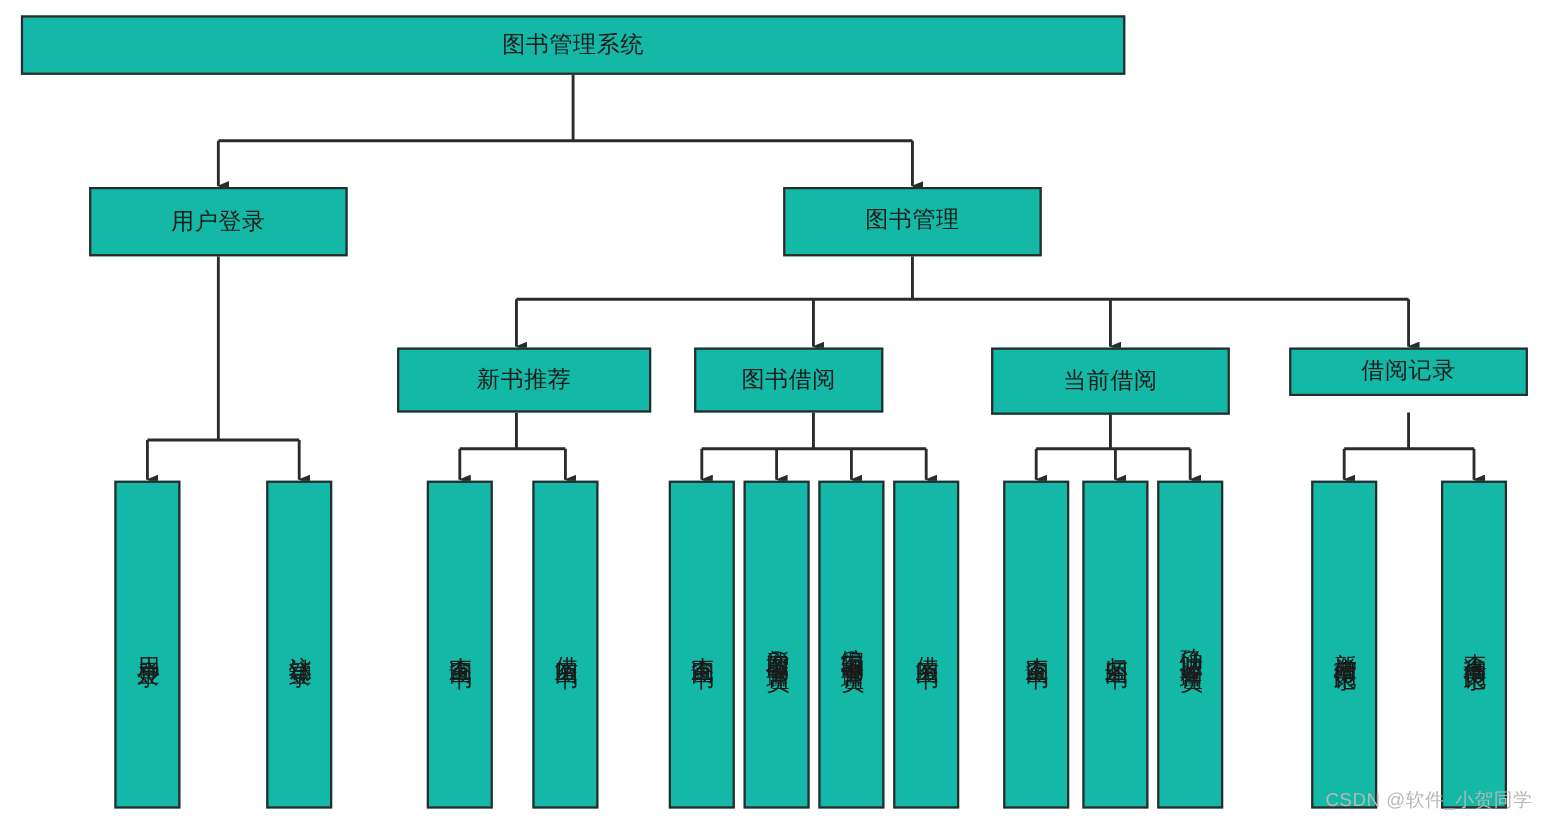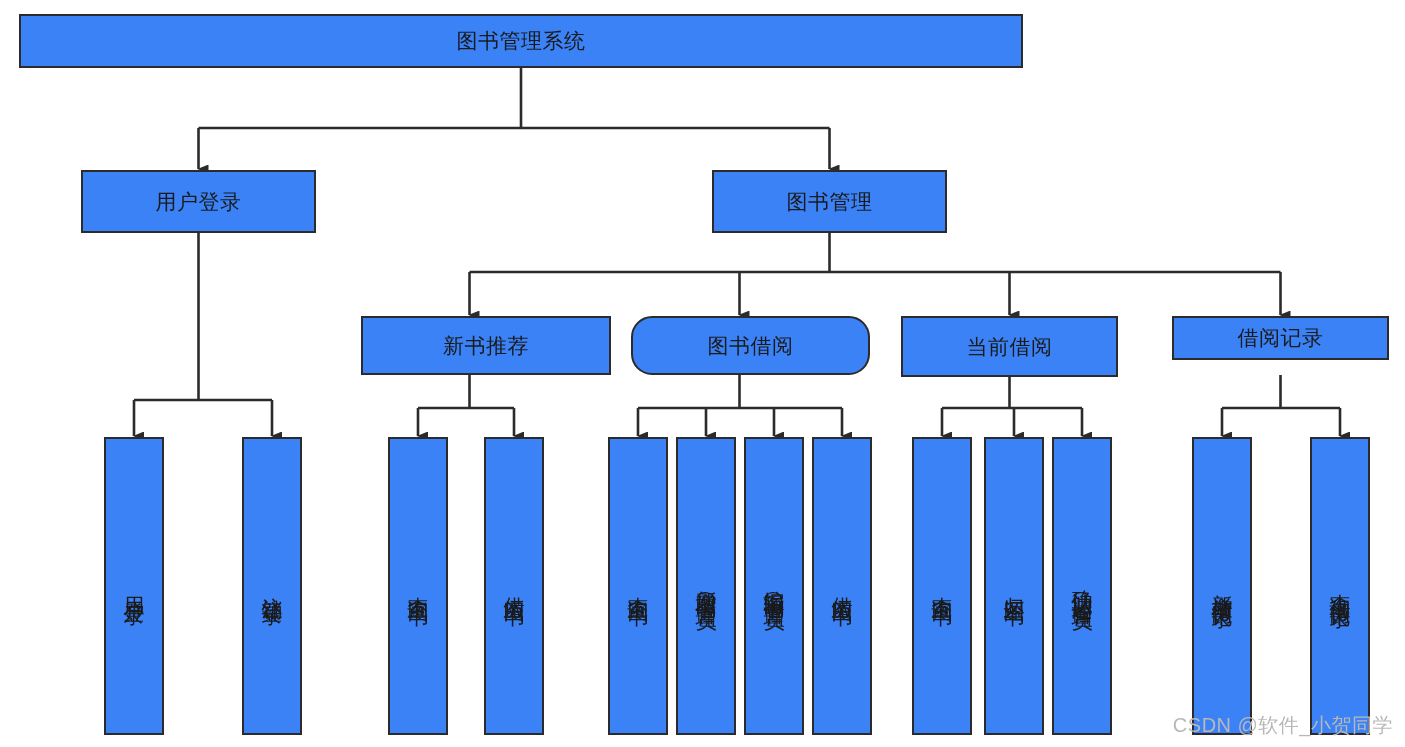--- a/index.html
+++ b/index.html
@@ -21,21 +21,21 @@
     position: absolute;
     left: 0;
     top: 0;
     width: 1405px;
     height: 747px;
     pointer-events: none;
   }
   .node {
     position: absolute;
     box-sizing: border-box;
-    background: #3b82f6;
+    background: #14b8a6;
     border: 2px solid #2b2b2b;
     display: flex;
     align-items: center;
     justify-content: center;
     color: #1a1a1a;
   }
   .node-label {
     display: block;
     text-align: center;
     line-height: 1.22;
@@ -58,21 +58,21 @@
     font-size: 21px;
     line-height: 1.05;
     letter-spacing: 3px;
     white-space: normal;
     max-height: 280px;
   }
   .watermark {
     position: absolute;
     right: 12px;
     bottom: 8px;
-    font-size: 20px;
+    font-size: 17px;
     color: #b8b8b8;
     letter-spacing: 0.5px;
     user-select: none;
     white-space: nowrap;
   }
 </style>
 </head>
 <body>
 
 <div id="canvas">
@@ -121,27 +121,27 @@
   </svg>
 
   <div class="node root horiz" style="left: 19px; top: 14px; width: 1004px; height: 54px;">
     <span class="node-label">图书管理系统</span>
   </div>
 
   <div id="node-layer">
       <div class="node level2 horiz" style="left: 81px; top: 170px; width: 235px; height: 63px;">
         <span class="node-label">用户登录</span>
       </div>
-      <div class="node level2 horiz" style="left: 712px; top: 170px; width: 235px; height: 63px;">
+      <div class="node level2 horiz" style="left: 712px; top: 170px; width: 235px; height: 63px; font-family: Liberation Mono, monospace;">
         <span class="node-label">图书管理</span>
       </div>
-      <div class="node level3 horiz" style="left: 361px; top: 316px; width: 250px; height: 59px;">
+      <div class="node level3 horiz" style="left: 361px; top: 316px; width: 231px; height: 59px;">
         <span class="node-label">新书推荐</span>
       </div>
-      <div class="node level3 horiz" style="left: 631px; top: 316px; width: 239px; height: 59px; border-radius: 21px;">
+      <div class="node level3 horiz" style="left: 631px; top: 316px; width: 172px; height: 59px;">
         <span class="node-label">图书借阅</span>
       </div>
       <div class="node level3 horiz" style="left: 901px; top: 316px; width: 217px; height: 61px;">
         <span class="node-label">当前借阅</span>
       </div>
       <div class="node level3 horiz" style="left: 1172px; top: 316px; width: 217px; height: 44px;">
         <span class="node-label">借阅记录</span>
       </div>
       <div class="node leaf vert" style="left: 104px; top: 437px; width: 60px; height: 298px;">
         <span class="node-label">用户登录</span>

